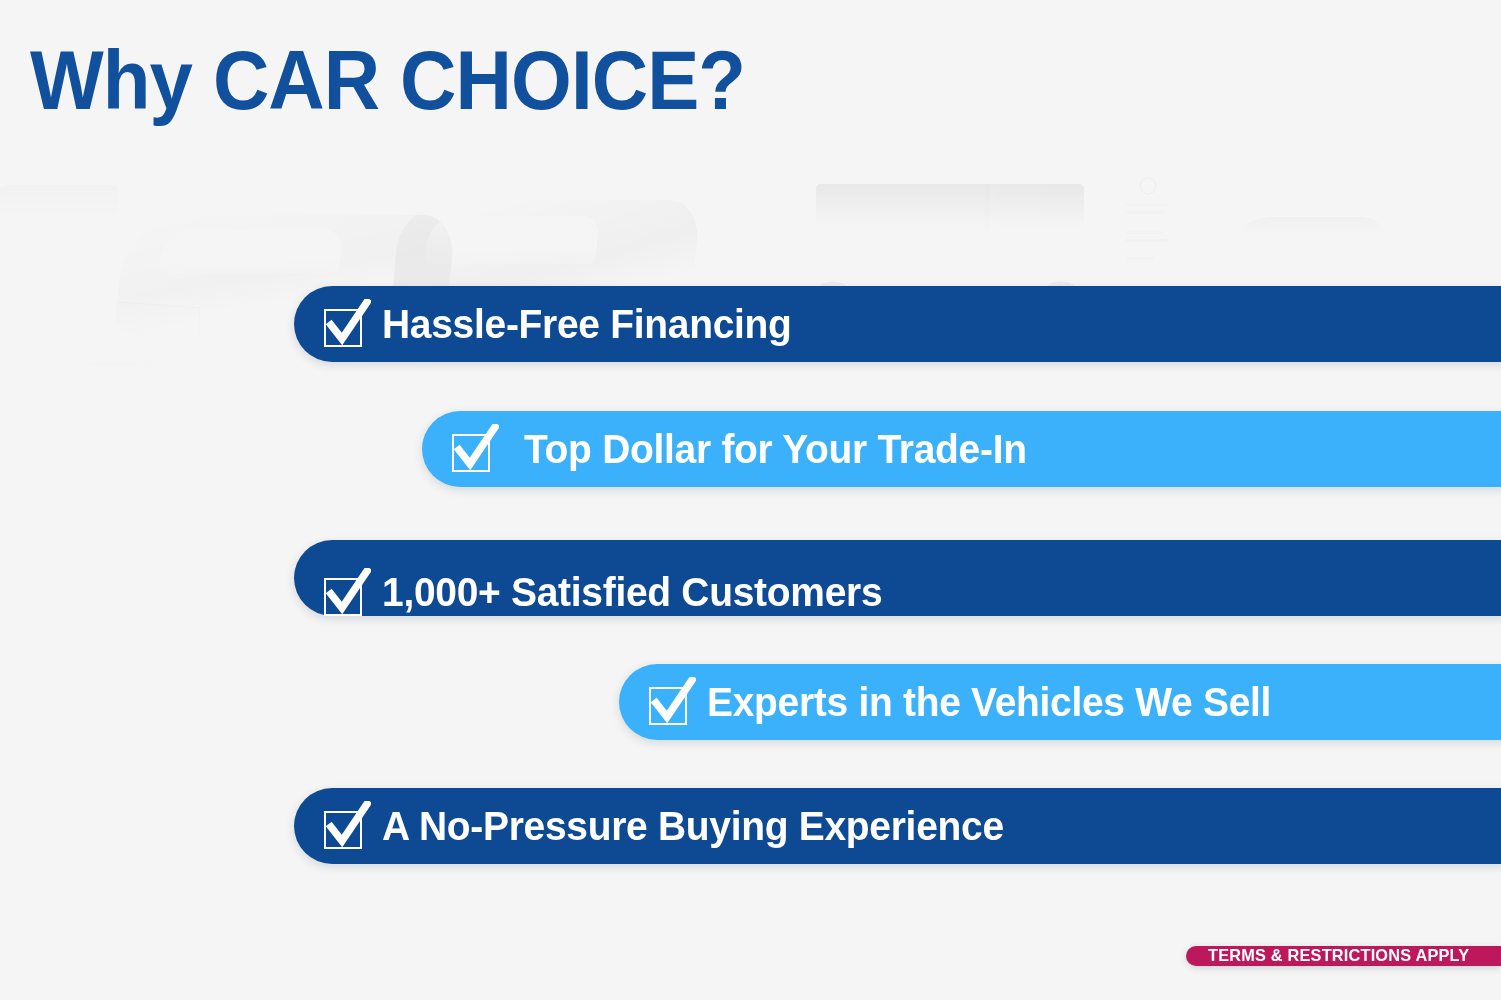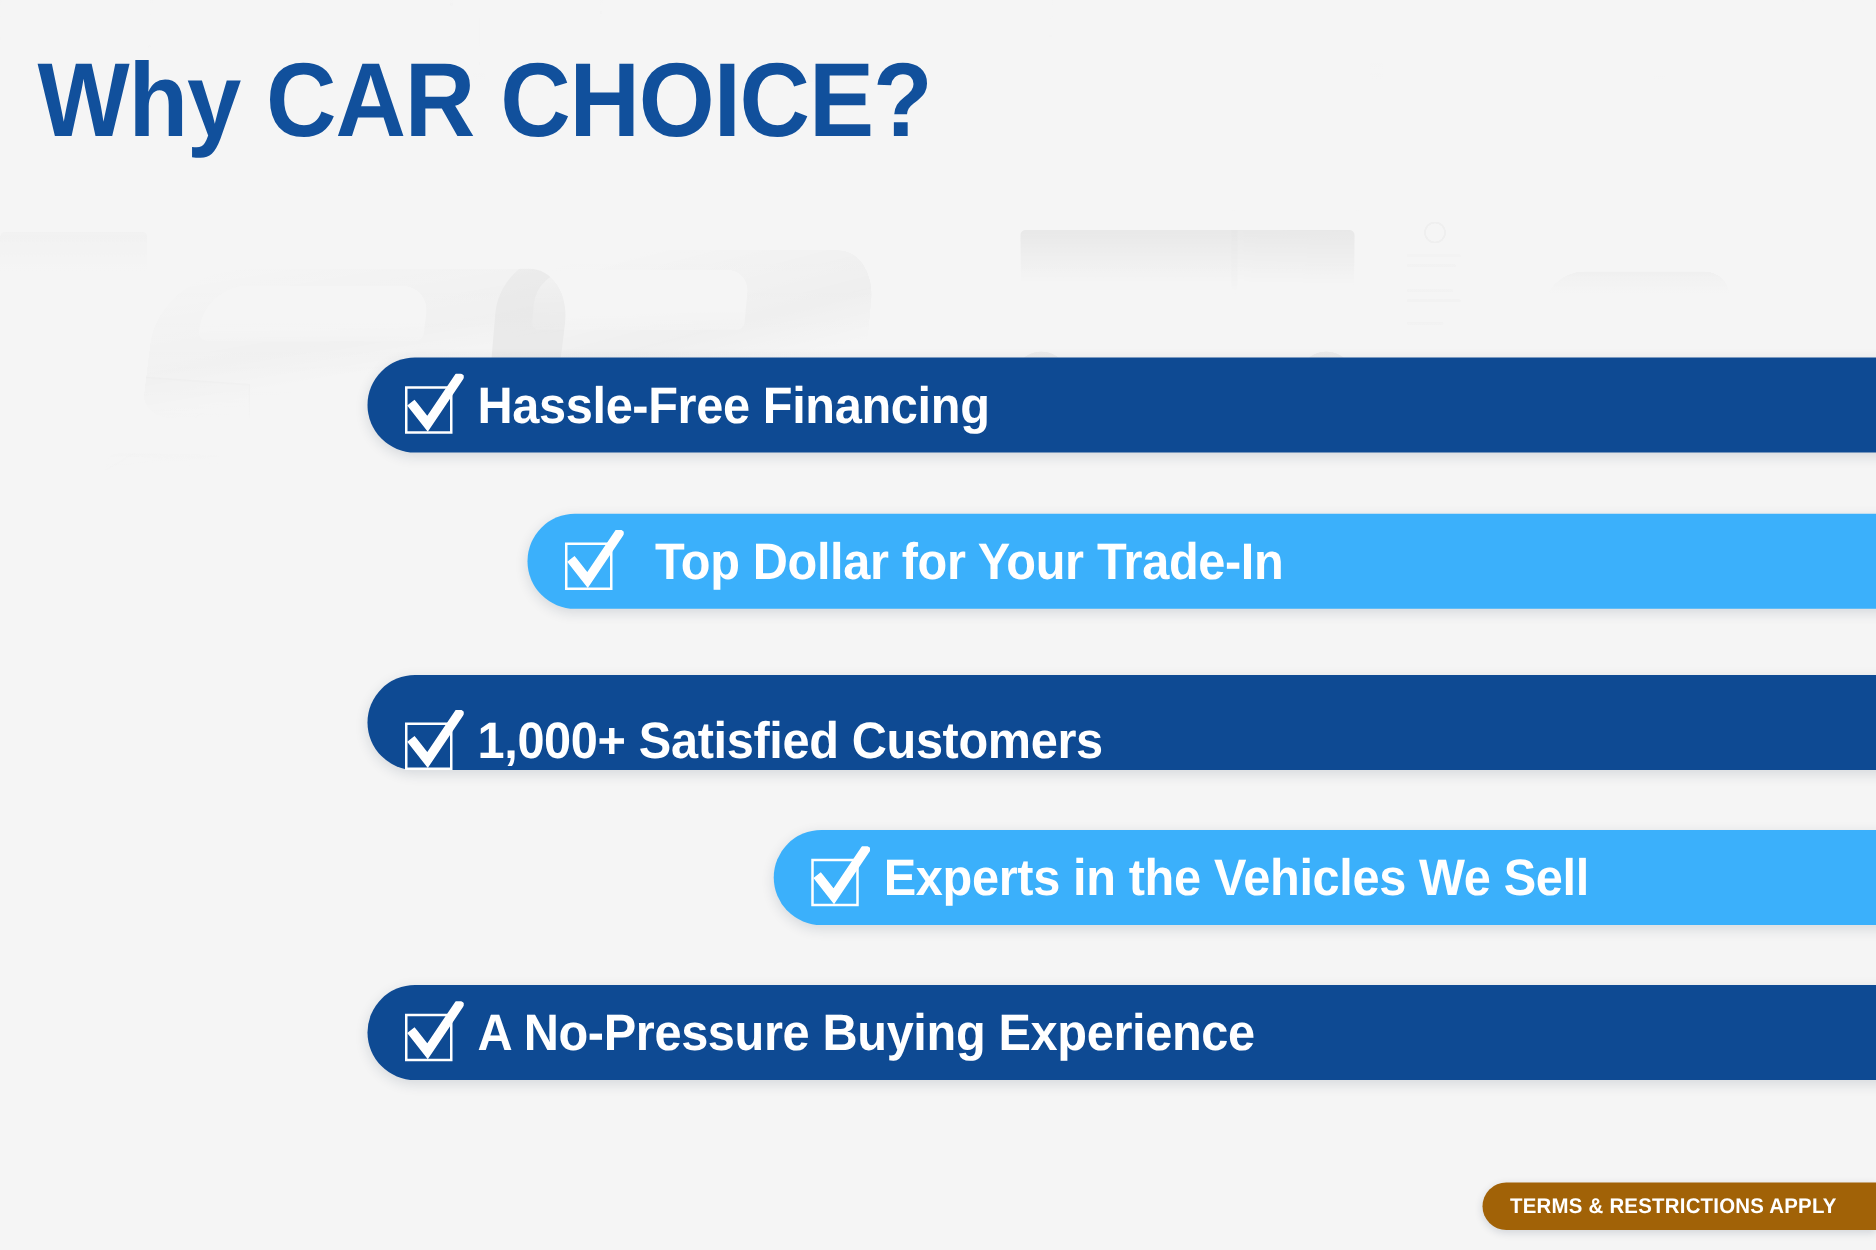--- a/index.html
+++ b/index.html
@@ -305,22 +305,22 @@
     white-space: nowrap;
     transform: scaleX(.95);
     transform-origin: left center;
   }
 
   .terms-badge {
     position: absolute;
     left: 1186px;
     top: 946px;
     right: 0;
-    height: 38px;
-    background: #a16207;
+    height: 20px;
+    background: #be185d;
     border-radius: 19px 0 0 19px;
     display: flex;
     align-items: center;
     padding-left: 22px;
     box-shadow: 0 2px 7px rgba(20,40,70,.16);
   }
   .terms-badge span {
     color: #ffffff;
     font-size: 17px;
     font-weight: 700;

